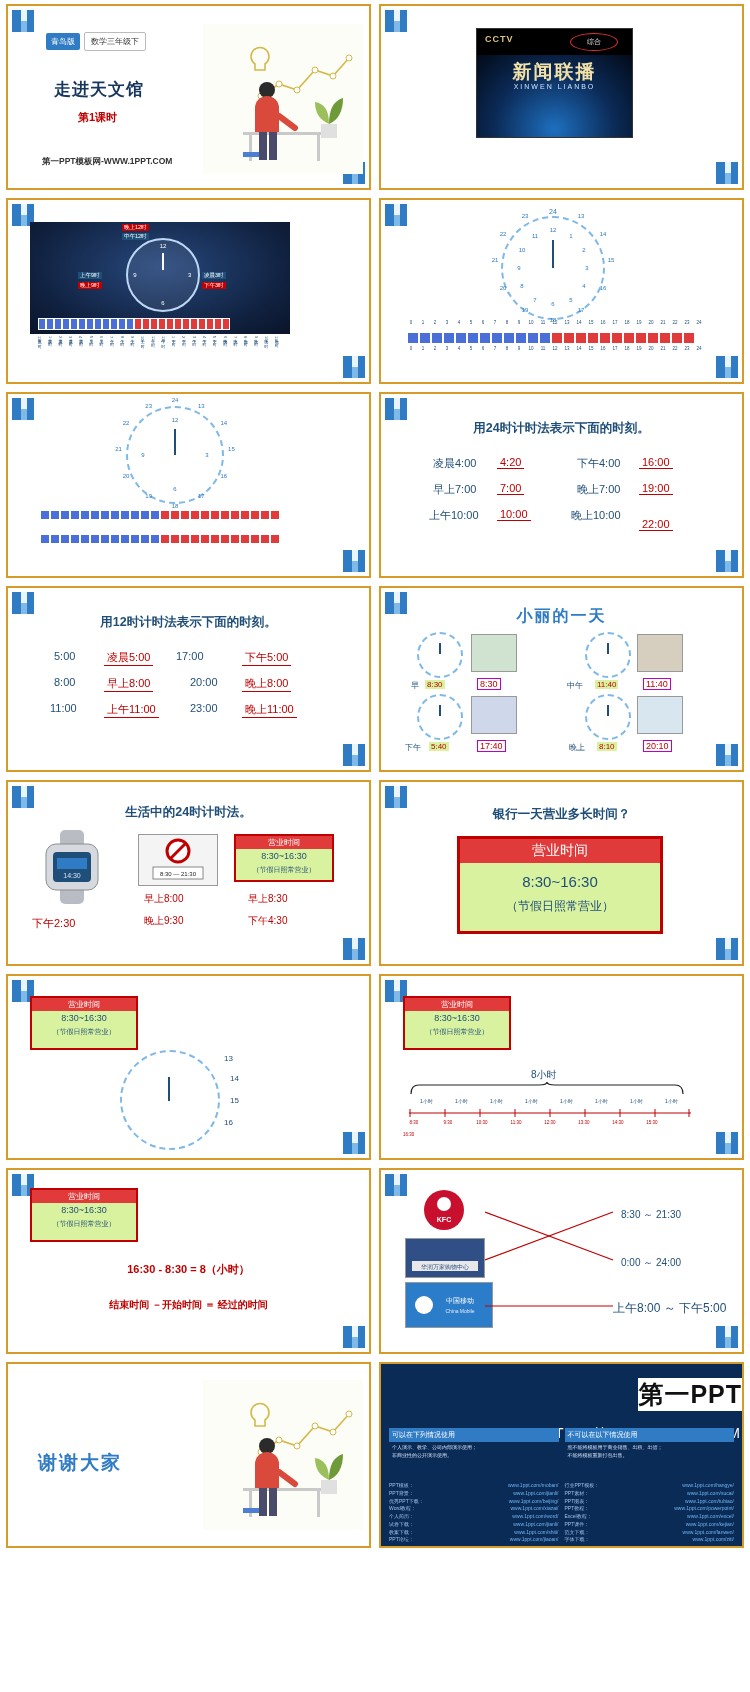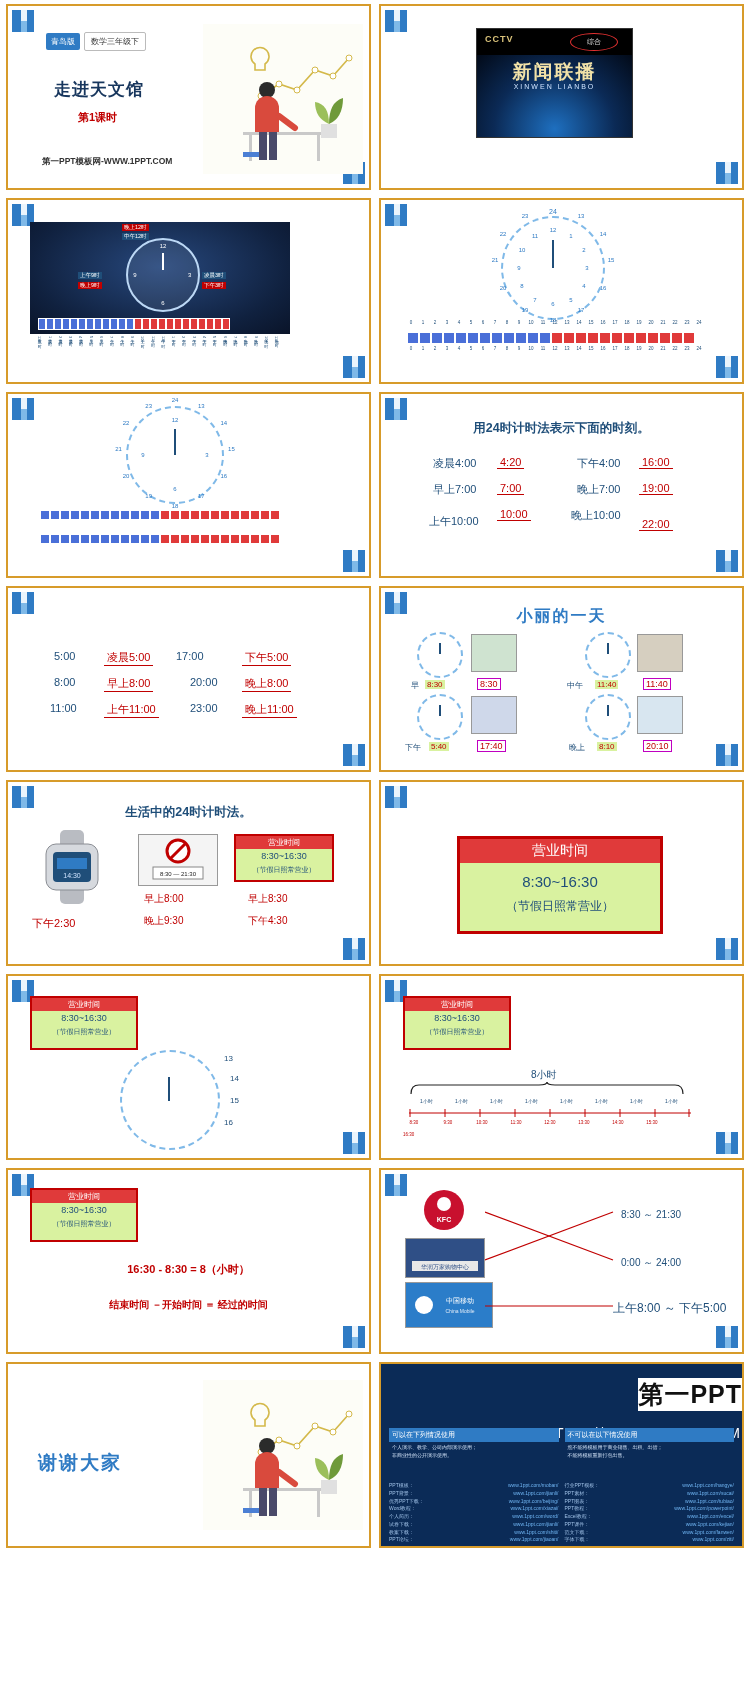--- a/index.html
+++ b/index.html
@@ -473,21 +473,21 @@
       </div>
     <div class="ttl" style="top:26px;">用24时计时法表示下面的时刻。</div>
     <div class="rowtxt blue" style="left:52px;top:62px;">凌晨4:00</div>
     <div class="rowtxt ul" style="left:116px;top:62px;">4:20</div>
     <div class="rowtxt blue" style="left:196px;top:62px;">下午4:00</div>
     <div class="rowtxt ul" style="left:258px;top:62px;">16:00</div>
     <div class="rowtxt blue" style="left:52px;top:88px;">早上7:00</div>
     <div class="rowtxt ul" style="left:116px;top:88px;">7:00</div>
     <div class="rowtxt blue" style="left:196px;top:88px;">晚上7:00</div>
     <div class="rowtxt ul" style="left:258px;top:88px;">19:00</div>
-    <div class="rowtxt blue" style="left:48px;top:114px;margin-top:6px;">上午10:00</div>
+    <div class="rowtxt blue" style="left:48px;top:114px;">上午10:00</div>
     <div class="rowtxt ul" style="left:116px;top:114px;">10:00</div>
     <div class="rowtxt blue" style="left:190px;top:114px;">晚上10:00</div>
     <div class="rowtxt ul" style="left:258px;top:124px;">22:00</div>
   </div>
 
   <div class="slide">
     <div class="corner">
         <div class="bk">
           <i class="a"></i>
           <i class="b"></i>
@@ -496,20 +496,21 @@
         </div>
       </div>
     <div class="corner br">
         <div class="bk">
           <i class="a"></i>
           <i class="b"></i>
           <i class="c"></i>
           <i class="d"></i>
         </div>
       </div>
+    <div class="ttl" style="top:26px;">用12时计时法表示下面的时刻。</div>
     <div class="rowtxt blue" style="left:46px;top:62px;">5:00</div>
     <div class="rowtxt ul" style="left:96px;top:62px;">凌晨5:00</div>
     <div class="rowtxt blue" style="left:168px;top:62px;">17:00</div>
     <div class="rowtxt ul" style="left:234px;top:62px;">下午5:00</div>
     <div class="rowtxt blue" style="left:46px;top:88px;">8:00</div>
     <div class="rowtxt ul" style="left:96px;top:88px;">早上8:00</div>
     <div class="rowtxt blue" style="left:182px;top:88px;">20:00</div>
     <div class="rowtxt ul" style="left:234px;top:88px;">晚上8:00</div>
     <div class="rowtxt blue" style="left:42px;top:114px;">11:00</div>
     <div class="rowtxt ul" style="left:96px;top:114px;">上午11:00</div>
@@ -626,20 +627,21 @@
         </div>
       </div>
     <div class="corner br">
         <div class="bk">
           <i class="a"></i>
           <i class="b"></i>
           <i class="c"></i>
           <i class="d"></i>
         </div>
       </div>
+    <div class="ttl" style="top:24px;">银行一天营业多长时间？</div>
     <div class="signbox" style="left:76px;top:54px;width:200px;height:92px;border-width:3px;">
       <div class="hd" style="font-size:14px;padding:3px 0;">营业时间</div>
       <div class="bd" style="font-size:15px;padding-top:10px;">8:30~16:30</div>
       <div class="bd" style="font-size:12px;padding-top:6px;">（节假日照常营业）</div>
     </div>
   </div>
 
   <div class="slide">
     <div class="corner">
         <div class="bk">

